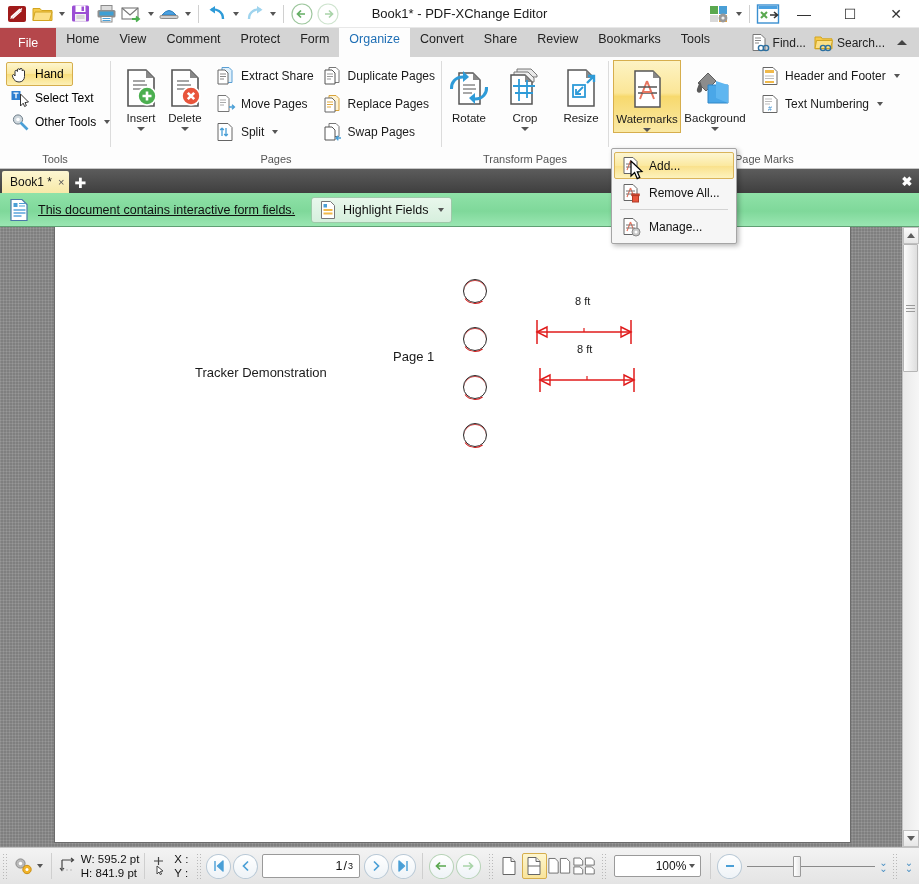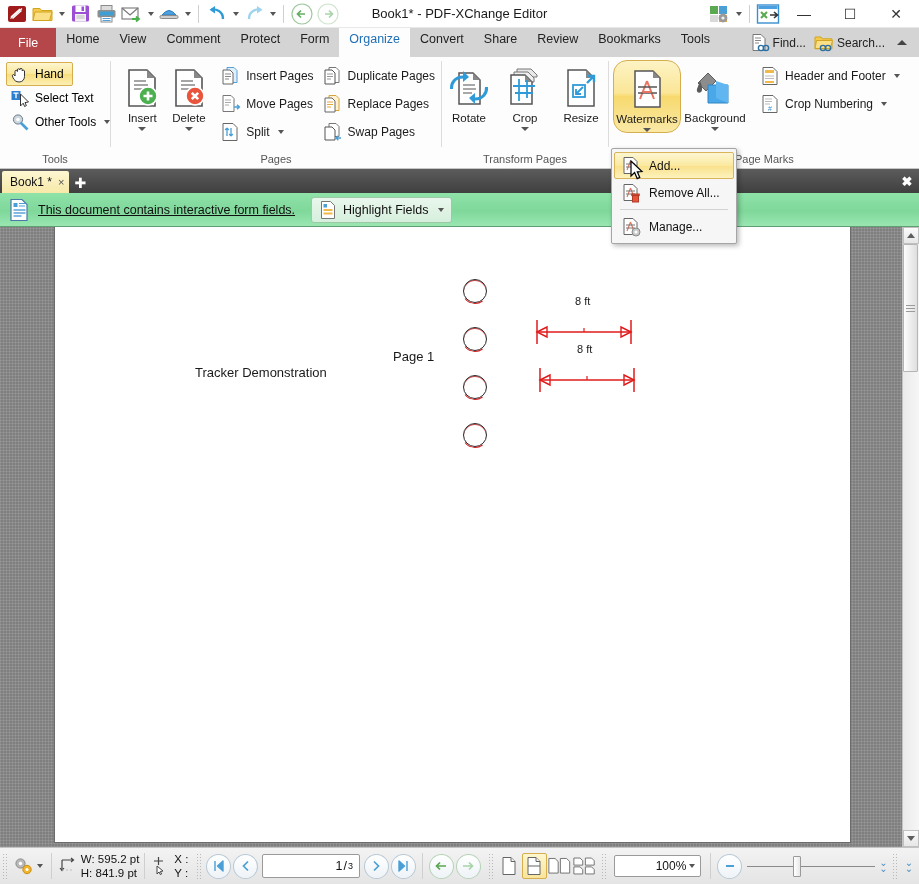--- a/index.html
+++ b/index.html
@@ -156,21 +156,21 @@
     width: 0; height: 0;
     border-left: 4px solid transparent;
     border-right: 4px solid transparent;
     border-top: 4px solid #555;
     margin-top: 3px;
   }
   .big-btn.wide { width: 68px; }
   .big-btn.active {
     background: linear-gradient(to bottom,#fdf3c4 0%, #fbe697 45%, #f7d96d 50%, #fae9a6 100%);
     border: 1px solid #d6ae4d;
-    border-radius: 14px;
+    border-radius: 0;
   }
   .small-btn {
     display: flex; align-items: center;
     gap: 5px;
     height: 28px;
     padding: 0 6px 0 3px;
     font-size: 12px; color: #1a1a1a;
     white-space: nowrap;
   }
   .small-col { display: flex; flex-direction: column; justify-content: flex-start; padding-top: 2px;}
@@ -704,21 +704,21 @@
 
         <div class="small-col" style="margin-left:6px">
           <div class="small-btn">
             <span>
               <svg width="20" height="20" viewBox="0 0 20 20">
                 <path d="M6 1.5 h7 l3 3 v12 H6z" fill="#dff0fb" stroke="#5a9fd4"></path>
                 <path d="M2 4 h7 l3 3 v11 H2z" fill="#fff" stroke="#666"></path>
                 <path d="M4 8 h6 M4 10.5 h6 M4 13 h4" stroke="#888" stroke-width="1.1"></path>
               </svg>
             </span>
-            <span>Insert Pages</span>
+            <span>Extract Share</span>
           </div>
           <div class="small-btn">
             <span>
               <svg width="20" height="20" viewBox="0 0 20 20">
                 <path d="M2 1.5 h8 l3 3 v13 H2z" fill="#fff" stroke="#777"></path>
                 <path d="M4 6 h6 M4 8.5 h6 M4 11 h4" stroke="#aaa" stroke-width="1.1"></path>
                 <path d="M13 13 h5 M16 10.8 l2.4 2.2 l-2.4 2.2" fill="none" stroke="#4a9fd6" stroke-width="1.4"></path>
               </svg>
             </span>
             <span>Move Pages</span>
@@ -862,21 +862,21 @@
             <span class="small-caret"></span>
           </div>
           <div class="small-btn">
             <span>
               <svg width="20" height="20" viewBox="0 0 20 20">
                 <path d="M3 1.5 h10 l4 4 v13 H3z" fill="#fff" stroke="#666"></path>
                 <path d="M5 5 h7 M5 7.5 h7 M5 10 h5" stroke="#bbb" stroke-width="1"></path>
                 <text x="10" y="17" font-size="7" fill="#3b8fd0" text-anchor="middle" font-family="sans-serif">#</text>
               </svg>
             </span>
-            <span>Crop Numbering</span>
+            <span>Text Numbering</span>
             <span class="small-caret"></span>
           </div>
         </div>
       </div>
       <div class="rgroup-label" style="text-align:left;padding-left:126px">Page Marks</div>
     </div>
   </div>
 
   <div class="docbar">
     <div class="doctab">

